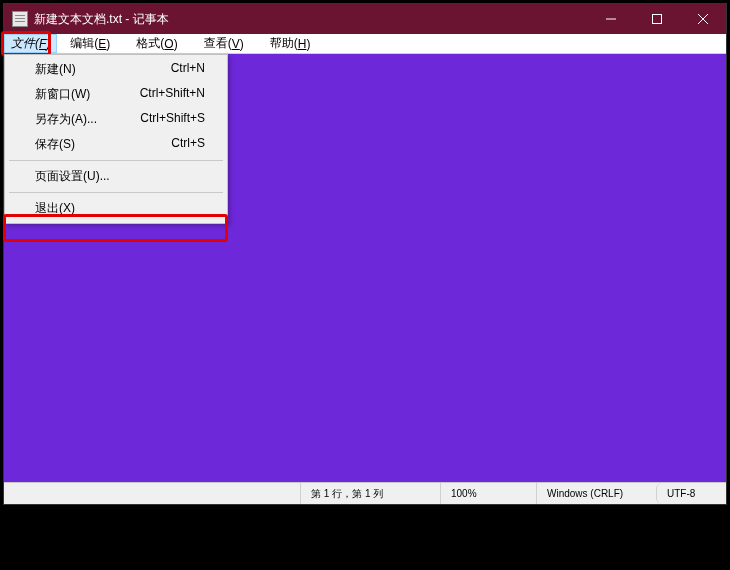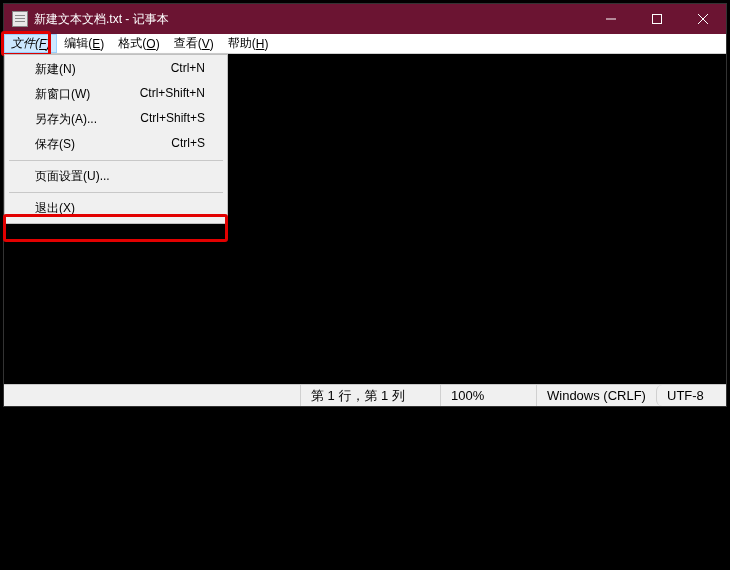--- a/index.html
+++ b/index.html
@@ -1,37 +1,37 @@
 <!DOCTYPE html>
 <html><head>
   <meta charset="utf-8">
   <style>
     * { margin: 0; padding: 0; box-sizing: border-box; font-family: "Microsoft YaHei", "Segoe UI", sans-serif; }
     body { width: 730px; height: 570px; background: #000; overflow: hidden; }
-    .window { width: 724px; height: 404px; margin: 3px; background: #fff; display: flex; flex-direction: column; border: 1px solid #333; }
+    .window { width: 724px; height: 502px; margin: 3px; background: #fff; display: flex; flex-direction: column; border: 1px solid #333; }
     .titlebar { height: 30px; background: #6b1432; display: flex; align-items: center; color: #fff; font-size: 12px; }
     .titlebar-icon { width: 16px; height: 16px; margin: 0 6px 0 8px; background: #e8e8e8; border: 1px solid #888; position: relative; }
     .titlebar-icon::before { content: ""; position: absolute; top: 3px; left: 2px; right: 2px; height: 1px; background: #888; box-shadow: 0 3px 0 #888, 0 6px 0 #888; }
     .titlebar-title { flex: 1; }
     .win-controls { display: flex; height: 100%; }
     .win-btn { width: 46px; height: 100%; display: flex; align-items: center; justify-content: center; color: #fff; }
     .win-btn svg { width: 10px; height: 10px; }
     .menubar { height: 20px; background: #fff; display: flex; font-size: 12px; border-bottom: 1px solid #d0d0d0; align-items: stretch; }
-    .menu-item { padding: 0 7px; display: flex; align-items: center; cursor: default; }
+    .menu-item { padding: 0 13px; display: flex; align-items: center; cursor: default; }
     .menu-item.active { background: #cce8ff; border: 1px solid #99d1ff; padding: 0 6px; font-style: italic; }
     .underline { text-decoration: underline; }
-    .content { flex: 1; background: #000000; position: relative; }
+    .content { flex: 1; background: #6d28d9; position: relative; }
     .dropdown { position: absolute; top: 0; left: 0; width: 224px; background: #f0f0f0; border: 1px solid #c0c0c0; box-shadow: 2px 2px 4px rgba(0,0,0,0.25); font-size: 12px; padding: 2px; }
     .dd-item { display: flex; justify-content: space-between; padding: 4px 20px 4px 28px; cursor: default; }
     .dd-item.highlighted { background: #90c8f6; color: #000; }
     .dd-separator { height: 1px; background: #c8c8c8; margin: 3px 2px; }
     .red-box { position: absolute; border: 3px solid #e20000; border-radius: 3px; pointer-events: none; }
     .red-box.menubox { top: -23px; left: -3px; width: 50px; height: 25px; }
     .red-box.printbox { left: -1px; width: 225px; height: 28px; top: 160px; }
-    .statusbar { height: 22px; background: #f0f0f0; border-top: 1px solid #c8c8c8; display: flex; font-size: 13px; align-items: stretch; }
+    .statusbar { height: 22px; background: #f0f0f0; border-top: 1px solid #c8c8c8; display: flex; font-size: 10px; align-items: stretch; }
     .status-spacer { flex: 1; }
     .status-cell { padding: 0 10px; display: flex; align-items: center; border-left: 1px solid #d0d0d0; min-width: 60px; }
     .status-cell.pos { min-width: 140px; }
     .status-cell.enc { min-width: 70px; border-radius: 6px; }
     .status-cell.le { min-width: 120px; margin-left: 36px; }
   </style>
 </head>
 <body>
 
 <div class="window">

